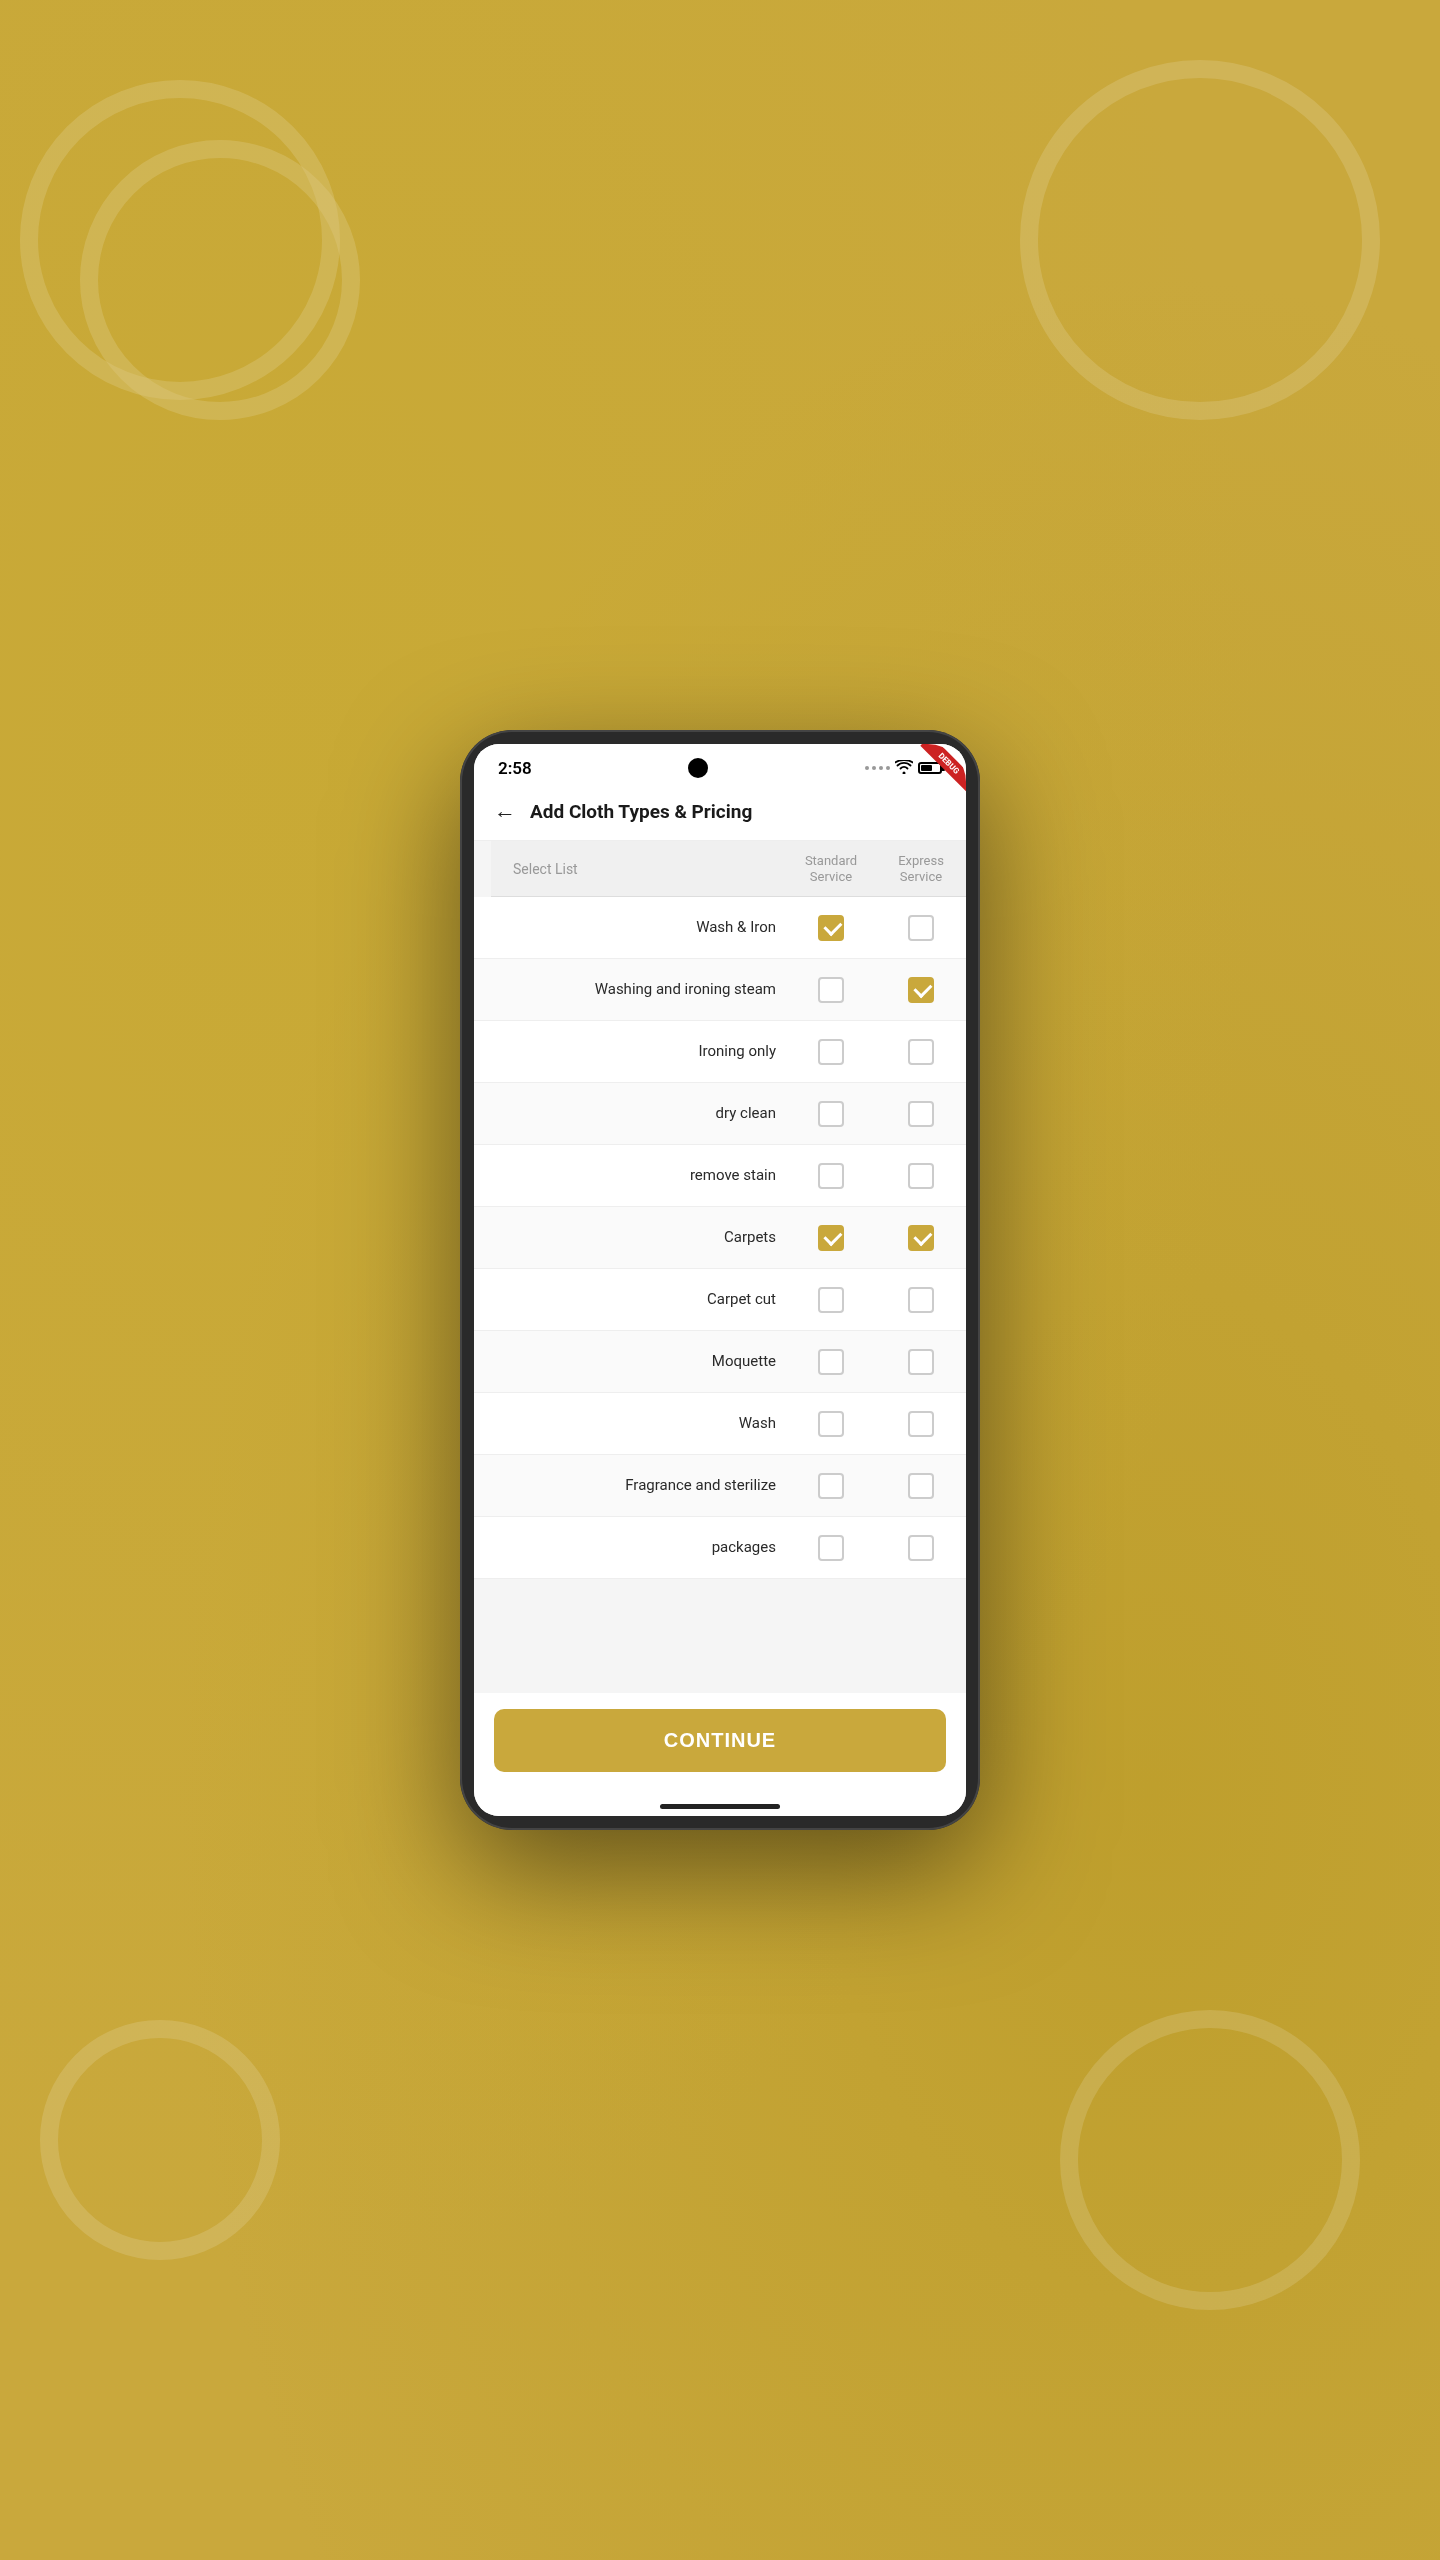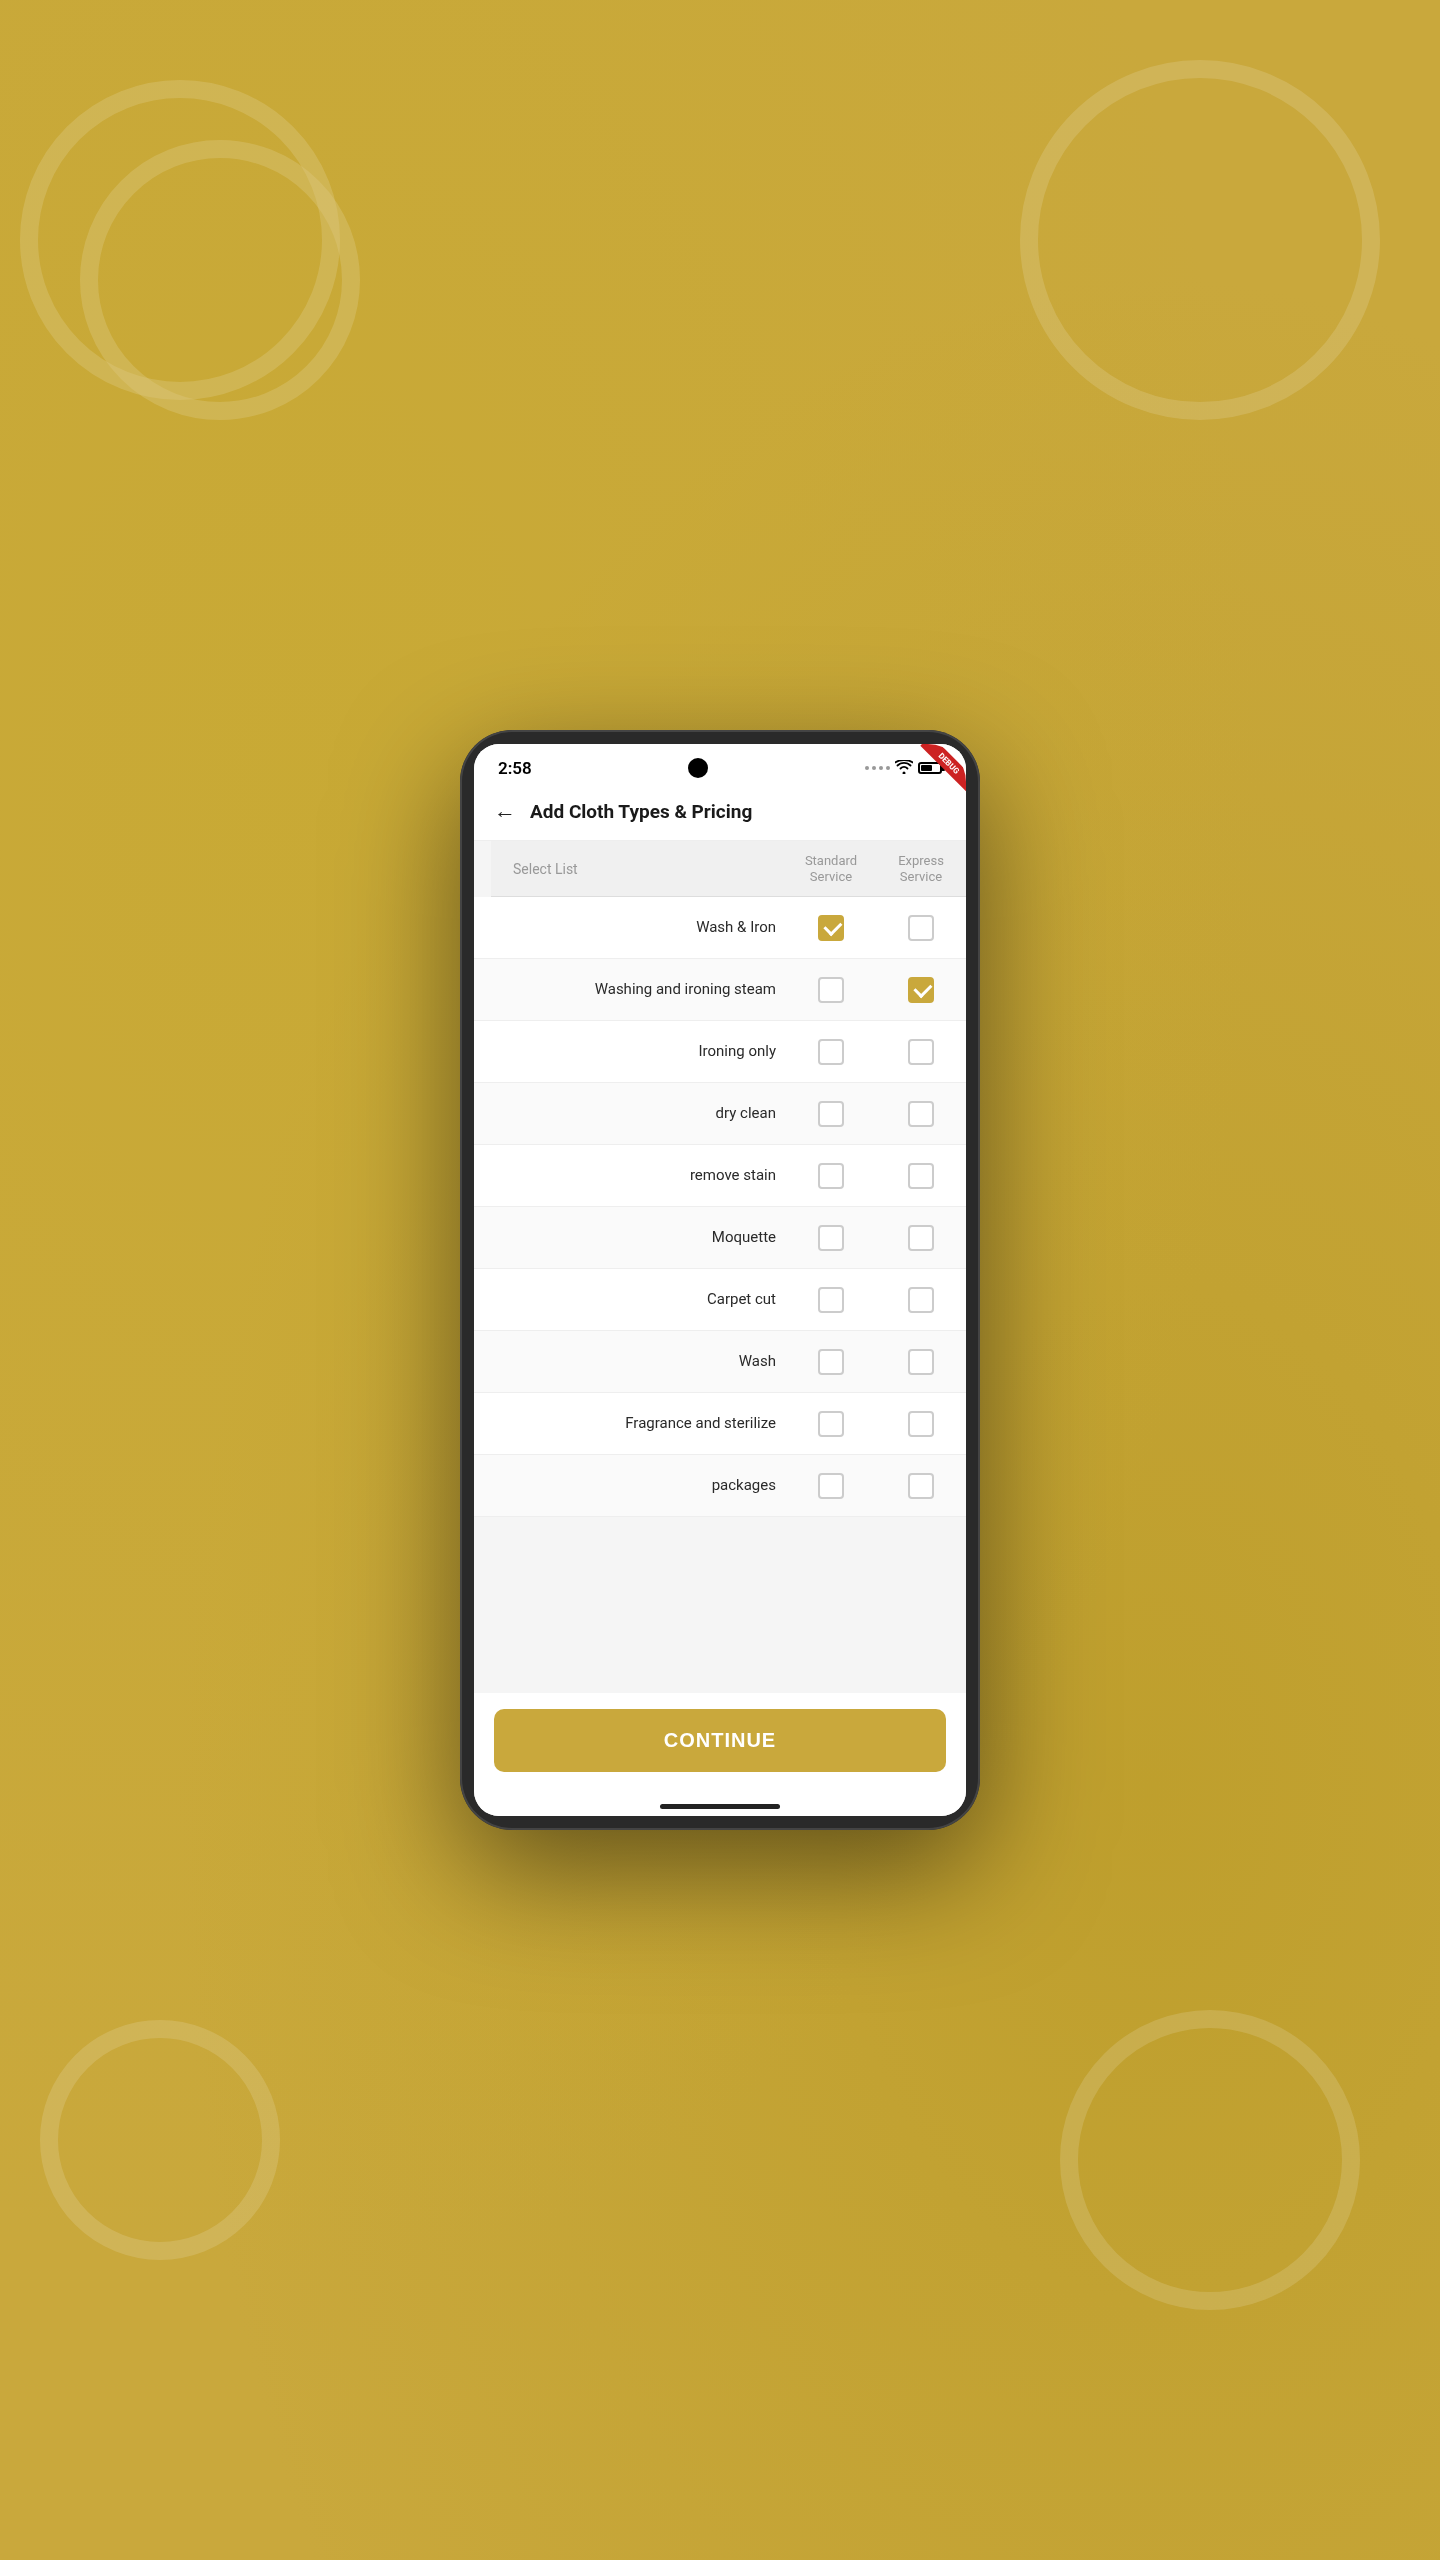--- a/index.html
+++ b/index.html
@@ -422,30 +422,39 @@
             <div class="table-row">
               <div class="row-label">remove stain</div>
               <div class="checkbox-cell">
                 <div class="checkbox"></div>
               </div>
               <div class="checkbox-cell">
                 <div class="checkbox"></div>
               </div>
             </div>
             <div class="table-row">
+              <div class="row-label">Carpets</div>
+              <div class="checkbox-cell">
+                <div class="checkbox checked"></div>
+              </div>
+              <div class="checkbox-cell">
+                <div class="checkbox checked"></div>
+              </div>
+            </div>
+            <div class="table-row">
+              <div class="row-label">Carpet cut</div>
+              <div class="checkbox-cell">
+                <div class="checkbox"></div>
+              </div>
+              <div class="checkbox-cell">
+                <div class="checkbox"></div>
+              </div>
+            </div>
+            <div class="table-row">
               <div class="row-label">Moquette</div>
-              <div class="checkbox-cell">
-                <div class="checkbox"></div>
-              </div>
-              <div class="checkbox-cell">
-                <div class="checkbox"></div>
-              </div>
-            </div>
-            <div class="table-row">
-              <div class="row-label">Carpet cut</div>
               <div class="checkbox-cell">
                 <div class="checkbox"></div>
               </div>
               <div class="checkbox-cell">
                 <div class="checkbox"></div>
               </div>
             </div>
             <div class="table-row">
               <div class="row-label">Wash</div>
               <div class="checkbox-cell">

